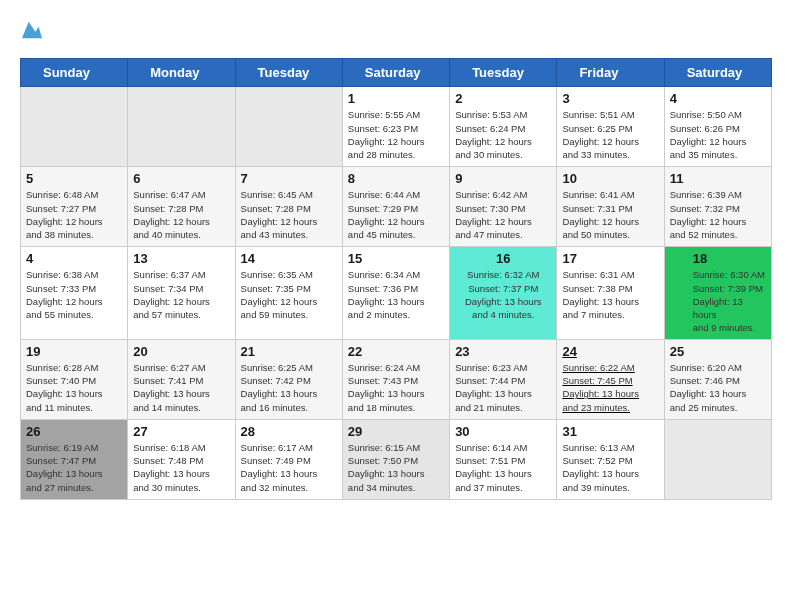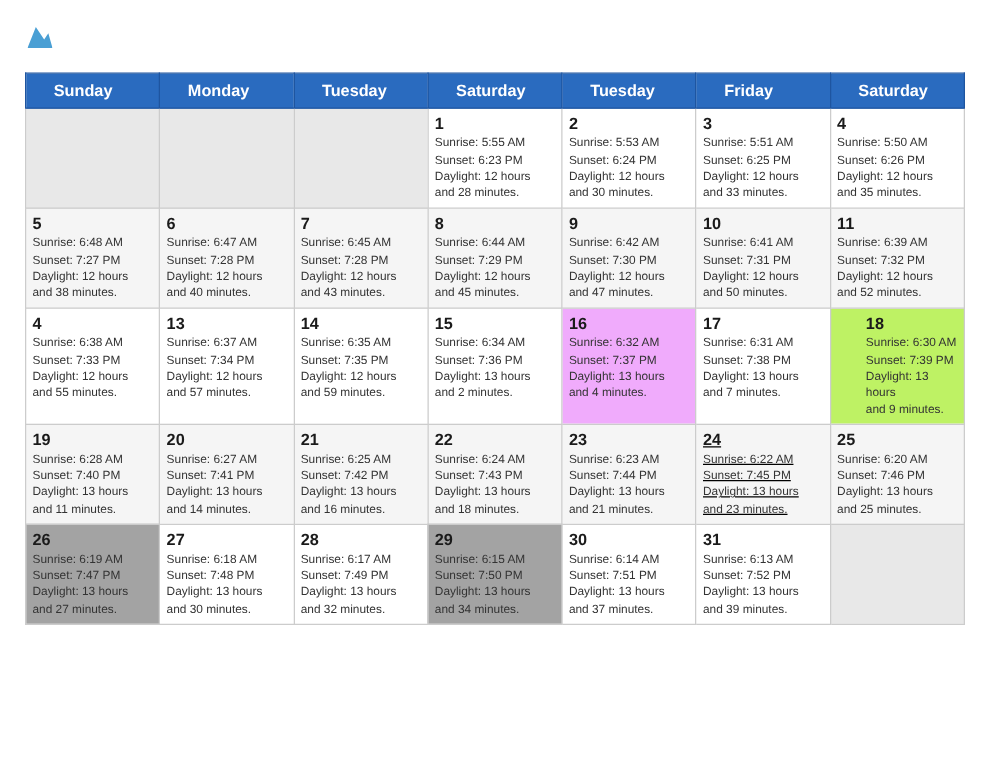--- a/index.html
+++ b/index.html
@@ -190,29 +190,29 @@
           <div class="day-info">Sunrise: 6:37 AM<br>Sunset: 7:34 PM<br>Daylight: 12 hours<br>and 57 minutes.</div>
         </td>
         <td style="background: rgb(255, 255, 255);">
           <span class="day-number">14</span>
           <div class="day-info">Sunrise: 6:35 AM<br>Sunset: 7:35 PM<br>Daylight: 12 hours<br>and 59 minutes.</div>
         </td>
         <td style="background: rgb(255, 255, 255);">
           <span class="day-number">15</span>
           <div class="day-info">Sunrise: 6:34 AM<br>Sunset: 7:36 PM<br>Daylight: 13 hours<br>and 2 minutes.</div>
         </td>
-        <td style="background: #f0abfc;">
+        <td style="background: #5eead4; text-align: center;">
           <span class="day-number">16</span>
           <div class="day-info">Sunrise: 6:32 AM<br>Sunset: 7:37 PM<br>Daylight: 13 hours<br>and 4 minutes.</div>
         </td>
         <td style="background: rgb(255, 255, 255);">
           <span class="day-number">17</span>
           <div class="day-info">Sunrise: 6:31 AM<br>Sunset: 7:38 PM<br>Daylight: 13 hours<br>and 7 minutes.</div>
         </td>
-        <td style="background: #bef264; padding-left: 28px;">
+        <td style="background: #22c55e; padding-left: 28px;">
           <span class="day-number">18</span>
           <div class="day-info">Sunrise: 6:30 AM<br>Sunset: 7:39 PM<br>Daylight: 13 hours<br>and 9 minutes.</div>
         </td>
       </tr>
       <tr>
         <td style="background: rgb(245, 245, 245);">
           <span class="day-number">19</span>
           <div class="day-info">Sunrise: 6:28 AM<br>Sunset: 7:40 PM<br>Daylight: 13 hours<br>and 11 minutes.</div>
         </td>
         <td style="background: rgb(245, 245, 245);">
@@ -246,21 +246,21 @@
           <div class="day-info">Sunrise: 6:19 AM<br>Sunset: 7:47 PM<br>Daylight: 13 hours<br>and 27 minutes.</div>
         </td>
         <td style="background: rgb(255, 255, 255);">
           <span class="day-number">27</span>
           <div class="day-info">Sunrise: 6:18 AM<br>Sunset: 7:48 PM<br>Daylight: 13 hours<br>and 30 minutes.</div>
         </td>
         <td style="background: rgb(255, 255, 255);">
           <span class="day-number">28</span>
           <div class="day-info">Sunrise: 6:17 AM<br>Sunset: 7:49 PM<br>Daylight: 13 hours<br>and 32 minutes.</div>
         </td>
-        <td style="background: #a3a3a3;">
+        <td style="background: #e5e5e5;">
           <span class="day-number">29</span>
           <div class="day-info">Sunrise: 6:15 AM<br>Sunset: 7:50 PM<br>Daylight: 13 hours<br>and 34 minutes.</div>
         </td>
         <td style="background: rgb(255, 255, 255);">
           <span class="day-number">30</span>
           <div class="day-info">Sunrise: 6:14 AM<br>Sunset: 7:51 PM<br>Daylight: 13 hours<br>and 37 minutes.</div>
         </td>
         <td style="background: rgb(255, 255, 255);">
           <span class="day-number">31</span>
           <div class="day-info">Sunrise: 6:13 AM<br>Sunset: 7:52 PM<br>Daylight: 13 hours<br>and 39 minutes.</div>

